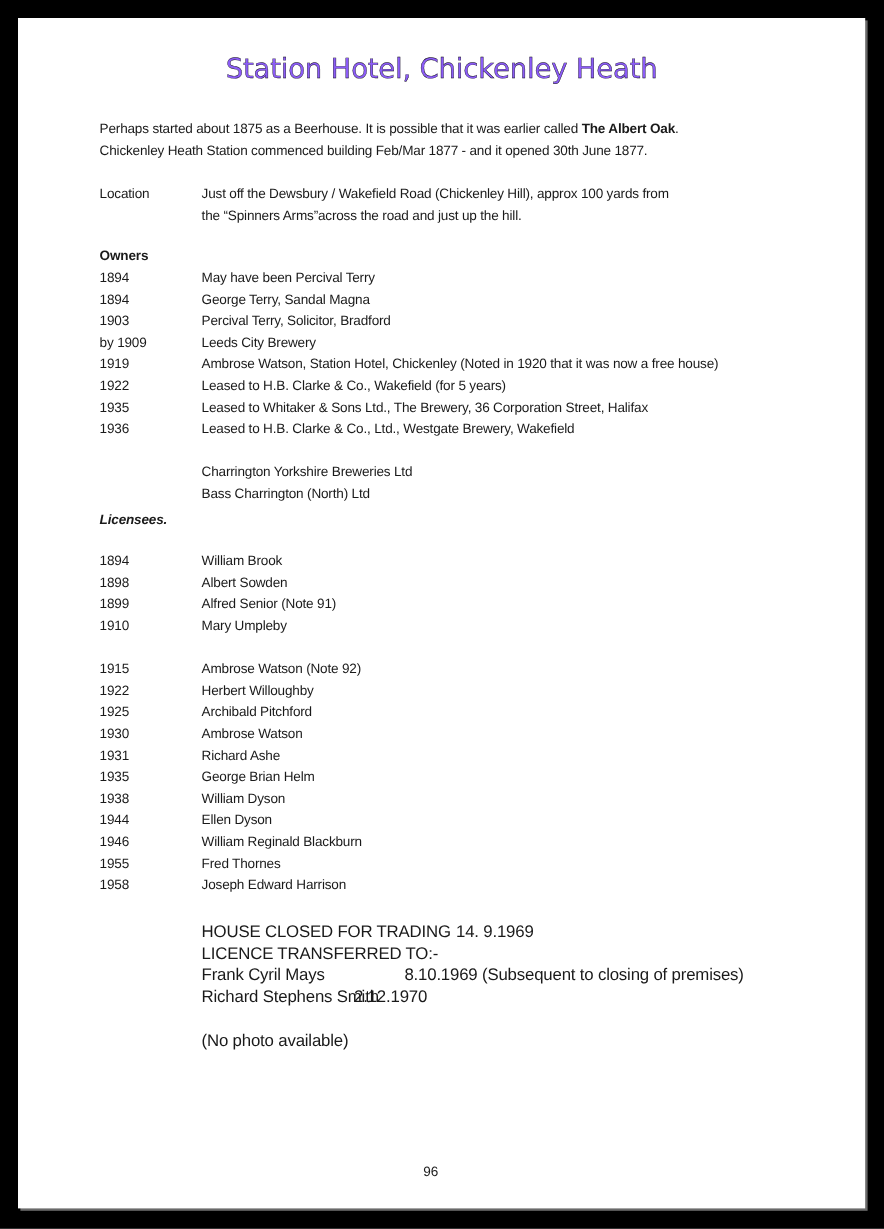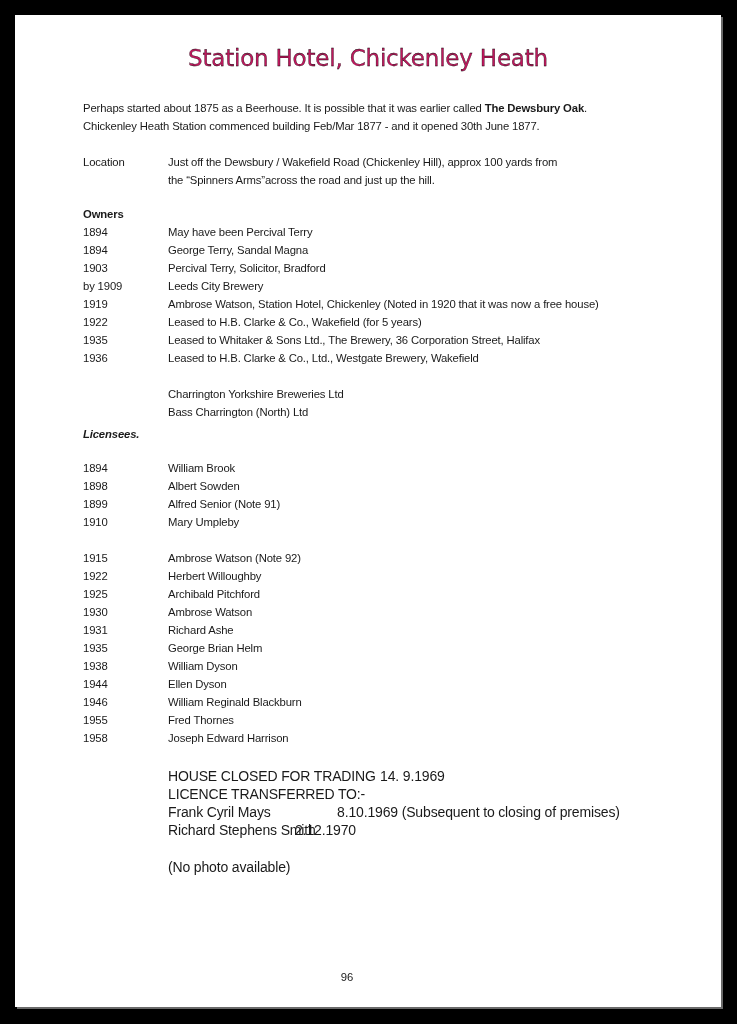--- a/index.html
+++ b/index.html
@@ -27,21 +27,21 @@
     .title {
       position: absolute;
       left: 0;
       width: 706px;
       top: 30px;
       text-align: center;
       font-family: "DejaVu Sans", sans-serif;
       font-size: 23px;
       font-weight: normal;
       letter-spacing: -0.2px;
-      color: #be185d;
+      color: #8b5cf6;
       -webkit-text-stroke: 0.3px #000;
       margin: 0;
     }
     .text {
       position: absolute;
       font-size: 11.3px;
       line-height: 18px;
       white-space: nowrap;
       letter-spacing: -0.15px;
     }
@@ -83,30 +83,31 @@
       white-space: nowrap;
     }
     .page-number {
       position: absolute;
       left: 0;
       width: 664px;
       top: 953px;
       text-align: center;
       font-size: 11.3px;
       line-height: 18px;
+      padding-left: 12px;
     }
   </style>
 </head>
 <body>
 
 <div class="page">
 
   <h1 class="title">Station Hotel, Chickenley Heath</h1>
 
-  <div class="text intro" style="top:84px;"><span>Perhaps started about 1875 as a Beerhouse.  It is possible that it was earlier called </span><b>The Dewsbury Oak</b><span>.</span></div>
+  <div class="text intro" style="top:84px;"><span>Perhaps started about 1875 as a Beerhouse.  It is possible that it was earlier called </span><b>The Albert Oak</b><span>.</span></div>
   <div class="text intro" style="top:102px;">Chickenley Heath Station commenced building Feb/Mar 1877 - and it opened 30th June 1877.</div>
 
   <div class="row" style="top:138px;">
     <span class="k">Location</span>
     <span class="v">Just off the Dewsbury / Wakefield Road (Chickenley Hill), approx 100 yards from</span>
   </div>
   <div class="row" style="top:156px;">
     <span class="v">the “Spinners Arms”across the road and just up the hill.</span>
   </div>
 

